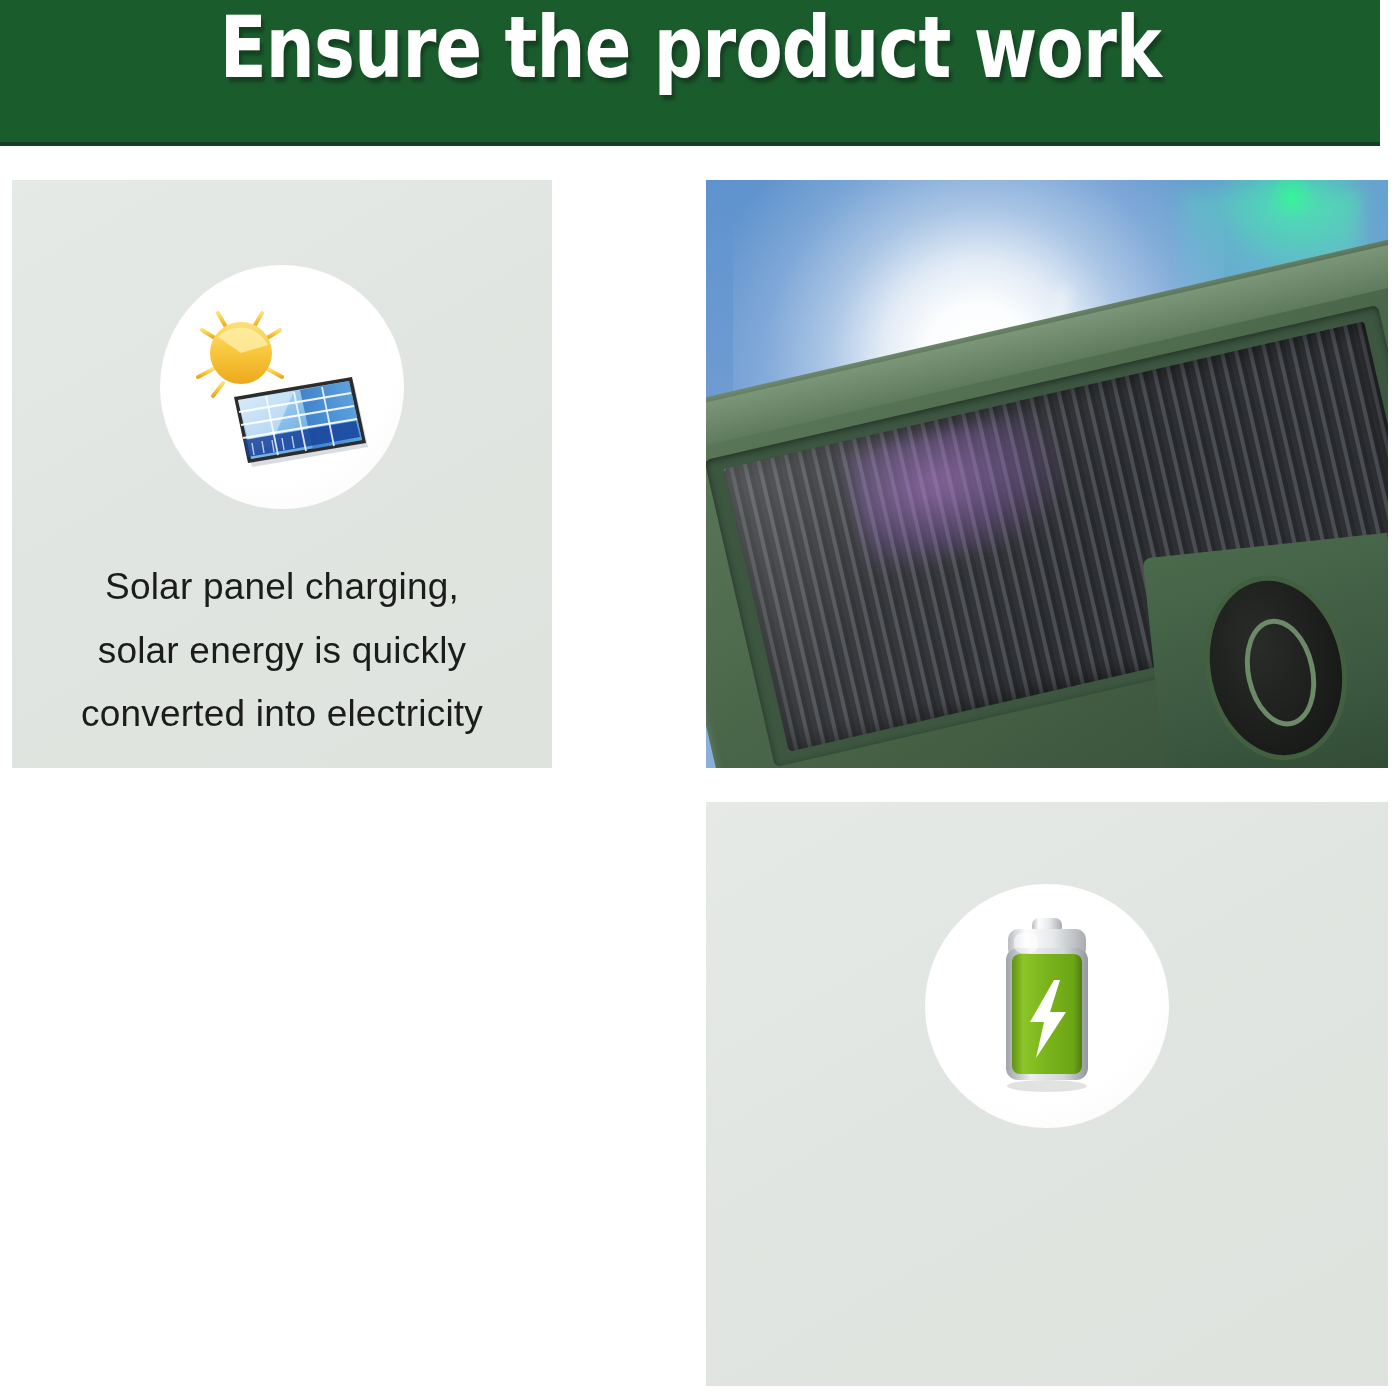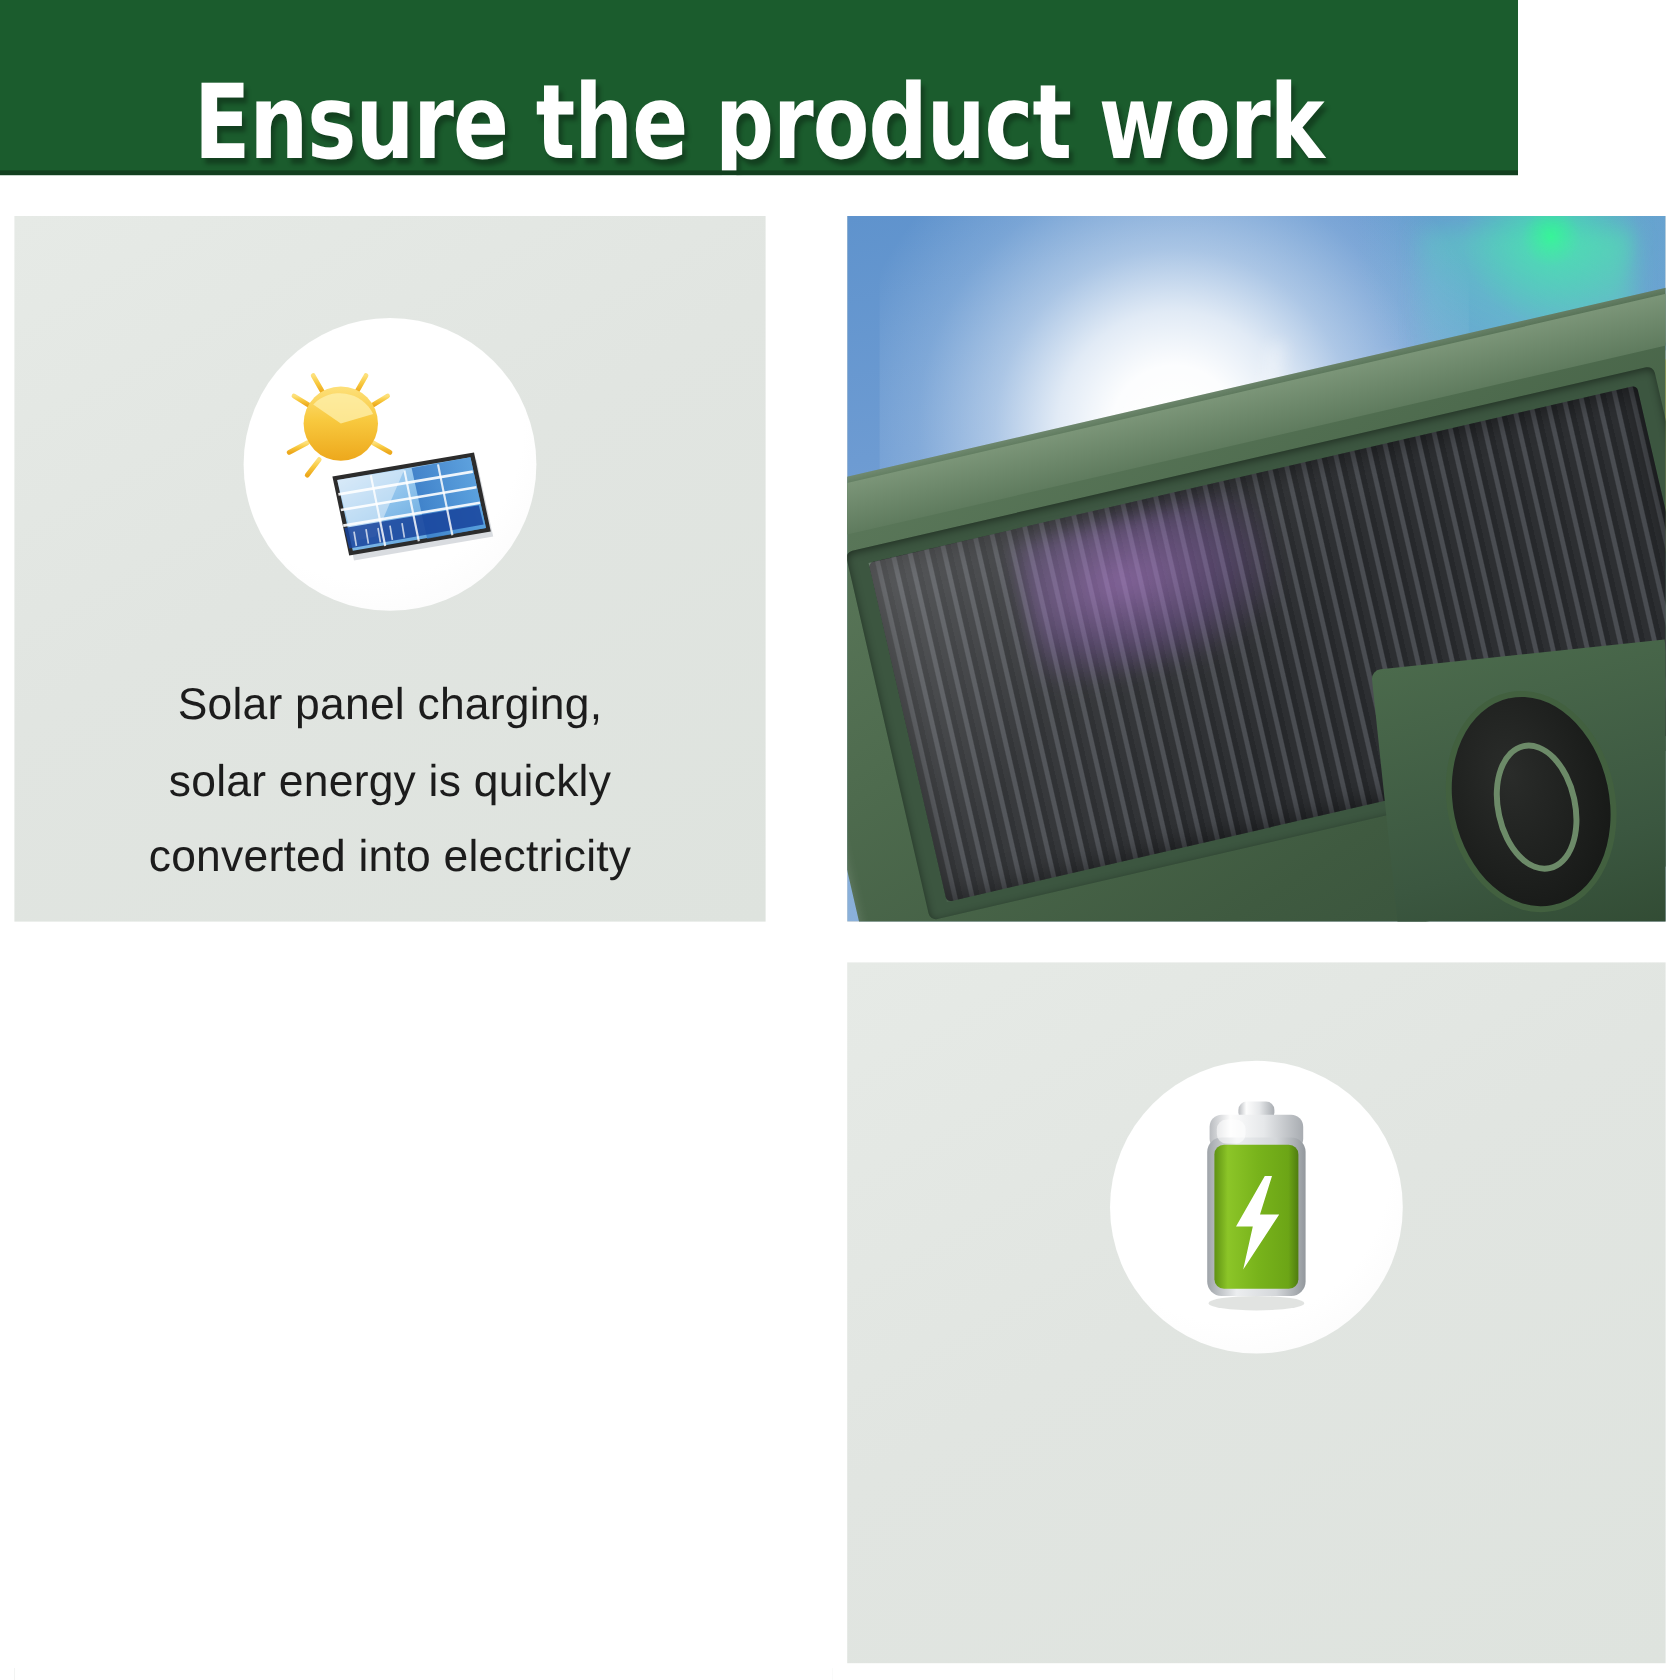--- a/index.html
+++ b/index.html
@@ -19,25 +19,25 @@
     width: 1400px;
     height: 1400px;
     background: #ffffff;
   }
 
   
   .header-banner {
     position: absolute;
     left: 0;
     top: 0;
-    width: 1265px;
+    width: 1380px;
     height: 146px;
     background: #1b5c2d;
     display: flex;
-    align-items: flex-end;
+    align-items: flex-start;
     justify-content: center;
     overflow: hidden;
   }
   .header-banner::after {
     content: "";
     position: absolute;
     left: 0;
     bottom: 0;
     width: 100%;
     height: 4px;
@@ -62,21 +62,21 @@
     position: absolute;
     left: 12px;
     top: 180px;
     width: 1376px;
     height: 1206px;
   }
   .cell {
     position: absolute;
     overflow: hidden;
   }
-  .cell-tl { left: 0;    top: 0;   width: 626px; height: 588px; }
+  .cell-tl { left: 0;    top: 0;   width: 540px; height: 588px; }
   .cell-tr { left: 694px; top: 0;  width: 682px; height: 588px; }
   .cell-bl { left: 0;    top: 622px; width: 682px; height: 584px; }
   .cell-br { left: 694px; top: 622px; width: 682px; height: 584px; }
 
   .text-cell {
     background: linear-gradient(150deg, #e6eae6 0%, #e1e5e1 45%, #dee3de 100%);
     display: flex;
     flex-direction: column;
     align-items: center;
   }

